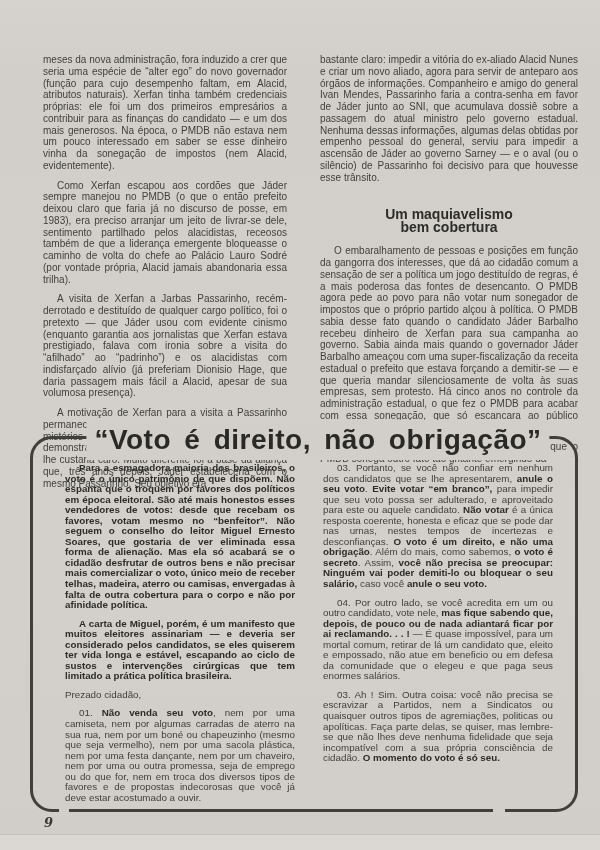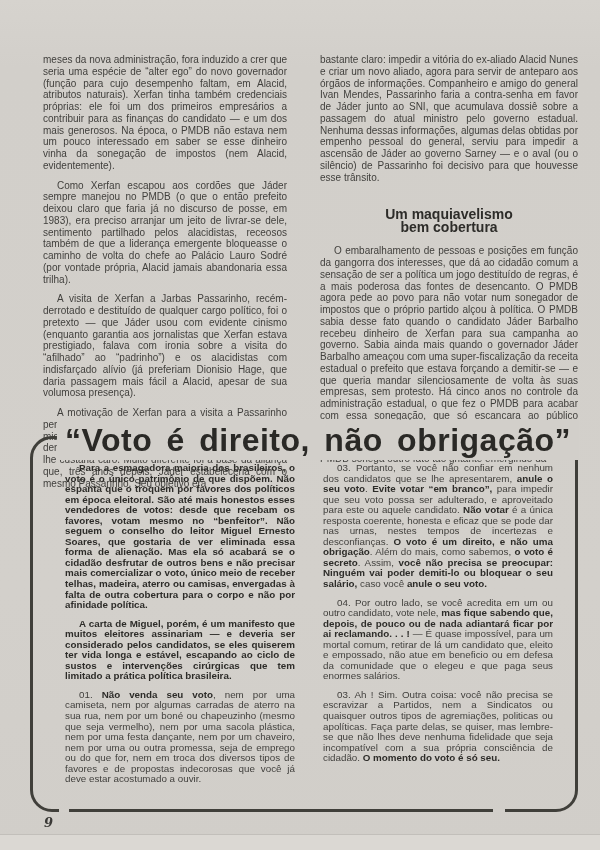--- a/index.html
+++ b/index.html
@@ -26,21 +26,21 @@
   .manifesto-box{
     position:absolute;left:30px;top:436px;width:548px;height:376px;
     border:3px solid #403f3a;border-radius:22px;
     box-sizing:border-box;
   }
   .box-headline{
     position:absolute;top:-19px;left:50%;margin-left:14px;
     transform:translateX(-50%);
     background:#d2cfca;
     padding:0 8px;
-    font-size:32px;line-height:40px;font-weight:bold;
+    font-size:28px;line-height:40px;font-weight:bold;
     letter-spacing:.5px;word-spacing:5px;
     white-space:nowrap;color:#2a2926;
   }
   .box-col{position:absolute;top:16px;font-size:9.8px;line-height:10.55px;text-align:justify;}
   .box-col-left{left:24px;width:246px;}
   .box-col-right{left:282px;width:246px;}
   .border-gap{position:absolute;background:#d2cfca;}
   .gap-bl{bottom:-3px;left:26px;width:10px;height:3px;}
   .gap-br{bottom:-3px;right:70px;width:12px;height:3px;}
   .page-number{
@@ -77,20 +77,21 @@
         <p class="para indent"><span>O embaralhamento de pessoas e posições em função da gangorra dos interesses, que dá ao cidadão comum a sensação de ser a política um jogo destituído de regras, é a mais poderosa das fontes de desencanto. O PMDB agora pede ao povo para não votar num sonegador de impostos que o próprio partido alçou à política. O PMDB sabia desse fato quando o candidato Jáder Barbalho recebeu dinheiro de Xerfan para sua campanha ao governo. Sabia ainda mais quando o governador Jáder Barbalho ameaçou com uma super-fiscalização da receita estadual o prefeito que estava forçando a demitir-se — e que queria mandar silenciosamente de volta às suas empresas, sem protesto. Há cinco anos no controle da administração estadual, o que fez o PMDB para acabar com essa sonegação, que só escancara ao público durante a campanha eleitoral ?</span></p>
         <p class="para indent"><span>Esse bom mocismo é tão falso, tão viciado, que o PMDB sonega outro fato tão gritante emergindo da</span></p>
       </div>
   </div>
 
   <div class="manifesto-box">
     <div class="box-headline">“Voto é direito, não obrigação”</div>
     <div class="box-col box-col-left">
         <p class="para indent bold"><span>Para a esmagadora maioria dos brasileiros, o voto é o único patrimônio de que dispõem. Não espanta que o troquem por favores dos políticos em época eleitoral. São até mais honestos esses vendedores de votos: desde que recebam os favores, votam mesmo no “benfeitor”. Não seguem o conselho do leitor Miguel Ernesto Soares, que gostaria de ver eliminada essa forma de alienação. Mas ela só acabará se o cidadão desfrutar de outros bens e não precisar mais comercializar o voto, único meio de receber telhas, madeira, aterro ou camisas, envergadas à falta de outra cobertura para o corpo e não por afinidade política.</span></p>
         <p class="para indent bold"><span>A carta de Miguel, porém, é um manifesto que muitos eleitores assinariam — e deveria ser considerado pelos candidatos, se eles quiserem ter vida longa e estável, escapando ao ciclo de sustos e intervenções cirúrgicas que tem limitado a prática política brasileira.</span></p>
+        <p class="para"><span>Prezado cidadão,</span></p>
         <p class="para indent"><span>01. </span><span class="b">Não venda seu voto</span><span>, nem por uma camiseta, nem por algumas carradas de aterro na sua rua, nem por um boné ou chapeuzinho (mesmo que seja vermelho), nem por uma sacola plástica, nem por uma festa dançante, nem por um chaveiro, nem por uma ou outra promessa, seja de emprego ou do que for, nem em troca dos diversos tipos de favores e de propostas indecorosas que você já deve estar acostumado a ouvir.</span></p>
       </div>
     <div class="box-col box-col-right">
         <p class="para indent"><span>03. Portanto, se você não confiar em nenhum dos candidatos que se lhe apresentarem, </span><span class="b">anule o seu voto</span><span>. </span><span class="b">Evite votar “em branco”,</span><span> para impedir que seu voto possa ser adulterado, e aproveitado para este ou aquele candidato. </span><span class="b">Não votar</span><span> é a única resposta coerente, honesta e eficaz que se pode dar nas urnas, nestes tempos de incertezas e desconfianças. </span><span class="b">O voto é um direito, e não uma obrigação</span><span>. Além do mais, como sabemos, </span><span class="b">o voto é secreto</span><span>. Assim, </span><span class="b">você não precisa se preocupar: Ninguém vai poder demiti-lo ou bloquear o seu salário,</span><span> caso você </span><span class="b">anule o seu voto.</span></p>
         <p class="para indent"><span>04. Por outro lado, se você acredita em um ou outro candidato, vote nele, </span><span class="b">mas fique sabendo que, depois, de pouco ou de nada adiantará ficar por ai reclamando. . . !</span><span> — É quase impossível, para um mortal comum, retirar de lá um candidato que, eleito e empossado, não atue em beneficio ou em defesa da comunidade que o elegeu e que paga seus enormes salários.</span></p>
         <p class="para indent"><span>03. Ah ! Sim. Outra coisa: você não precisa se escravizar a Partidos, nem a Sindicatos ou quaisquer outros tipos de agremiações, politicas ou apolíticas. Faça parte delas, se quiser, mas lembre-se que não lhes deve nenhuma fidelidade que seja incompatível com a sua própria consciência de cidadão. </span><span class="b">O momento do voto é só seu.</span></p>
       </div>
     <div class="border-gap gap-bl"></div>
     <div class="border-gap gap-br"></div>
   </div>

